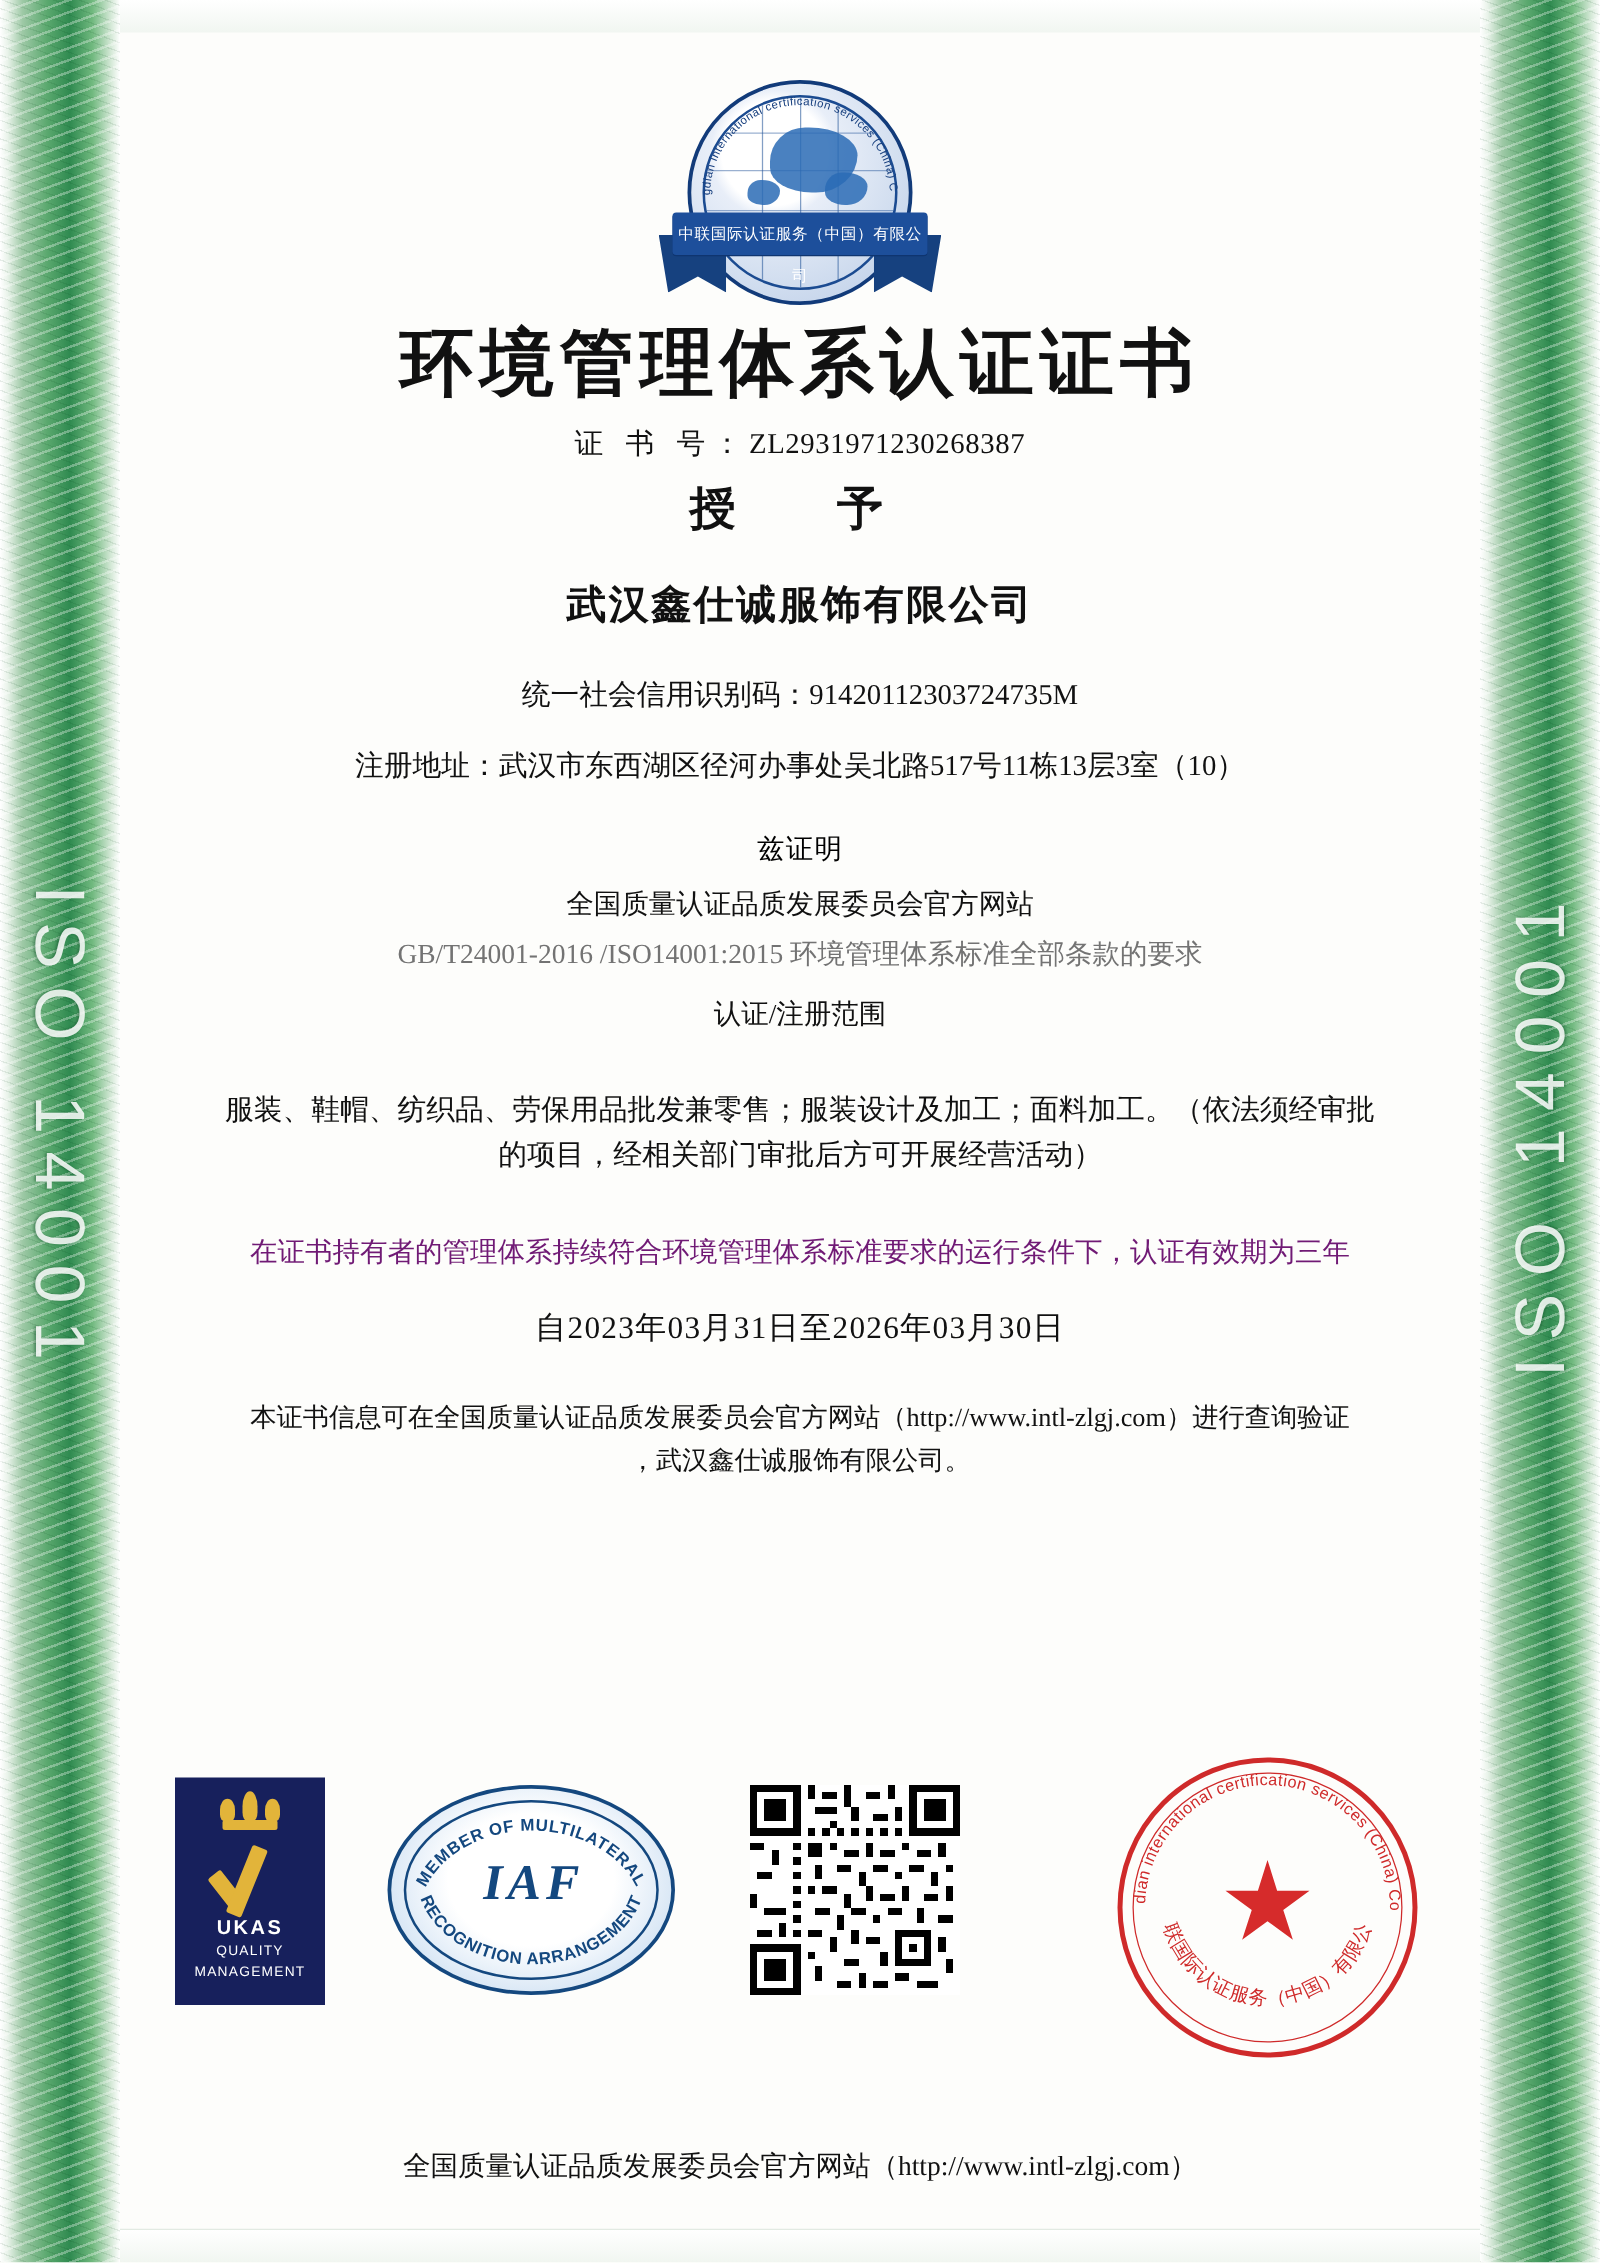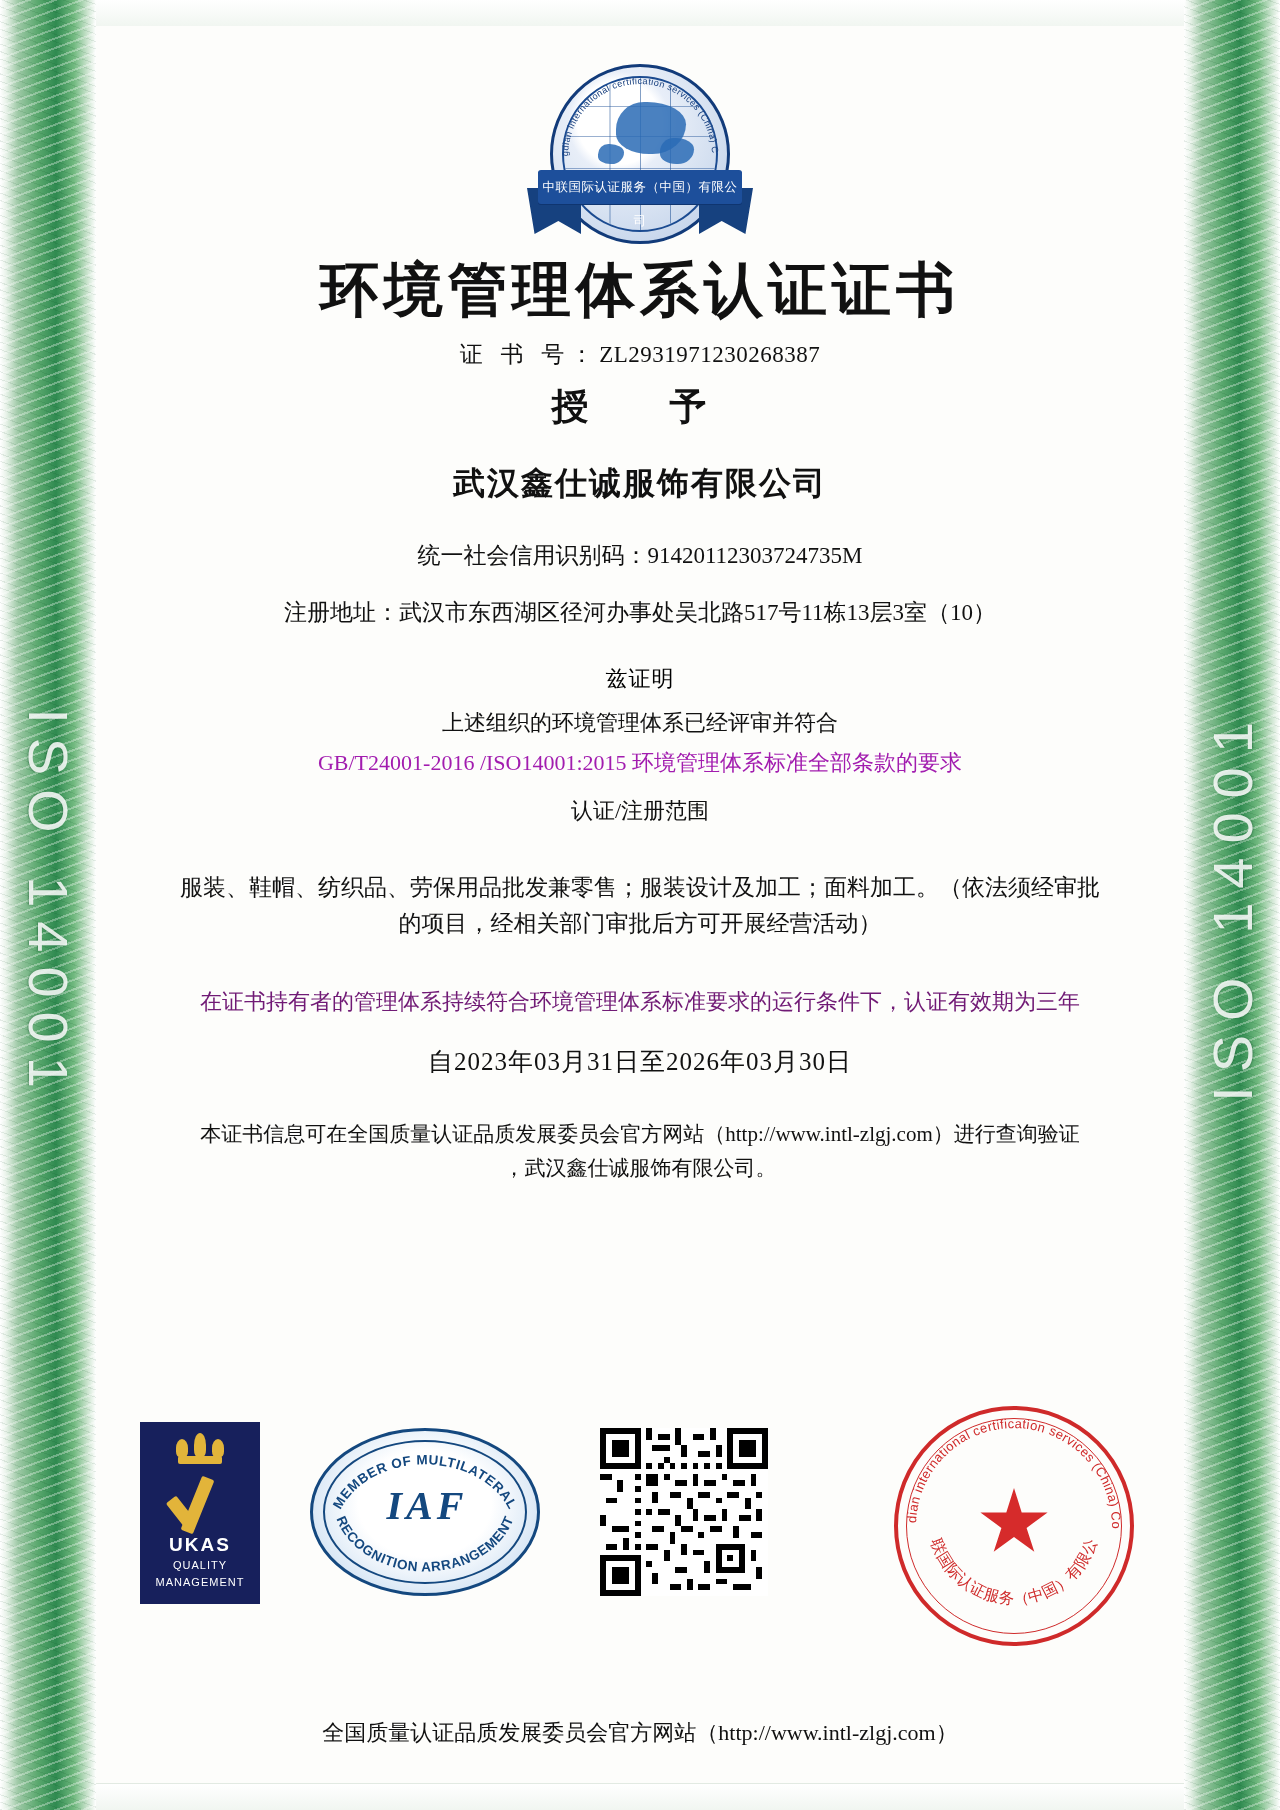--- a/index.html
+++ b/index.html
@@ -225,21 +225,21 @@
     letter-spacing: 1px;
   }
   .statement1 {
     margin-top: 14px;
     font-size: 22px;
     color: #111;
   }
   .statement2 {
     margin-top: 10px;
     font-size: 22px;
-    color: #a21caf;
+    color: #737373;
     font-family: "Liberation Serif", serif;
   }
   .scope-label {
     margin-top: 18px;
     font-size: 22px;
     color: #111;
   }
 
   .scope-text {
     margin: 44px auto 0 auto;
@@ -318,21 +318,21 @@
   .ukas .tick::before {
     left: 10px; top: 26px; width: 13px; height: 34px;
     transform: rotate(-38deg);
   }
   .ukas .tick::after {
     left: 26px; top: 6px; width: 13px; height: 58px;
     transform: rotate(22deg);
   }
   .ukas .name {
     font-family: "Liberation Sans", sans-serif;
-    font-size: 19px;
+    font-size: 16px;
     font-weight: bold;
     letter-spacing: 2px;
     margin-top: 2px;
   }
   .ukas .sub {
     font-family: "Liberation Sans", sans-serif;
     font-size: 11px;
     letter-spacing: 1px;
     line-height: 1.25;
     margin-top: 3px;
@@ -480,21 +480,21 @@
     </div>
 
     <div class="awarded">授　予</div>
 
     <div class="company">武汉鑫仕诚服饰有限公司</div>
 
     <div class="line-credit">统一社会信用识别码：91420112303724735M</div>
     <div class="line-address">注册地址：武汉市东西湖区径河办事处吴北路517号11栋13层3室（10）</div>
 
     <div class="hereby">兹证明</div>
-    <div class="statement1">上述组织的环境管理体系已经评审并符合</div>
+    <div class="statement1">全国质量认证品质发展委员会官方网站</div>
     <div class="statement2">GB/T24001-2016 /ISO14001:2015 环境管理体系标准全部条款的要求</div>
     <div class="scope-label">认证/注册范围</div>
 
     <div class="scope-text">服装、鞋帽、纺织品、劳保用品批发兼零售；服装设计及加工；面料加工。（依法须经审批的项目，经相关部门审批后方可开展经营活动）</div>
 
     <div class="validity-note">在证书持有者的管理体系持续符合环境管理体系标准要求的运行条件下，认证有效期为三年</div>
     <div class="validity-dates">自2023年03月31日至2026年03月30日</div>
 
     <div class="verify">本证书信息可在全国质量认证品质发展委员会官方网站（http://www.intl-zlgj.com）进行查询验证 ，武汉鑫仕诚服饰有限公司。</div>
   </div>

